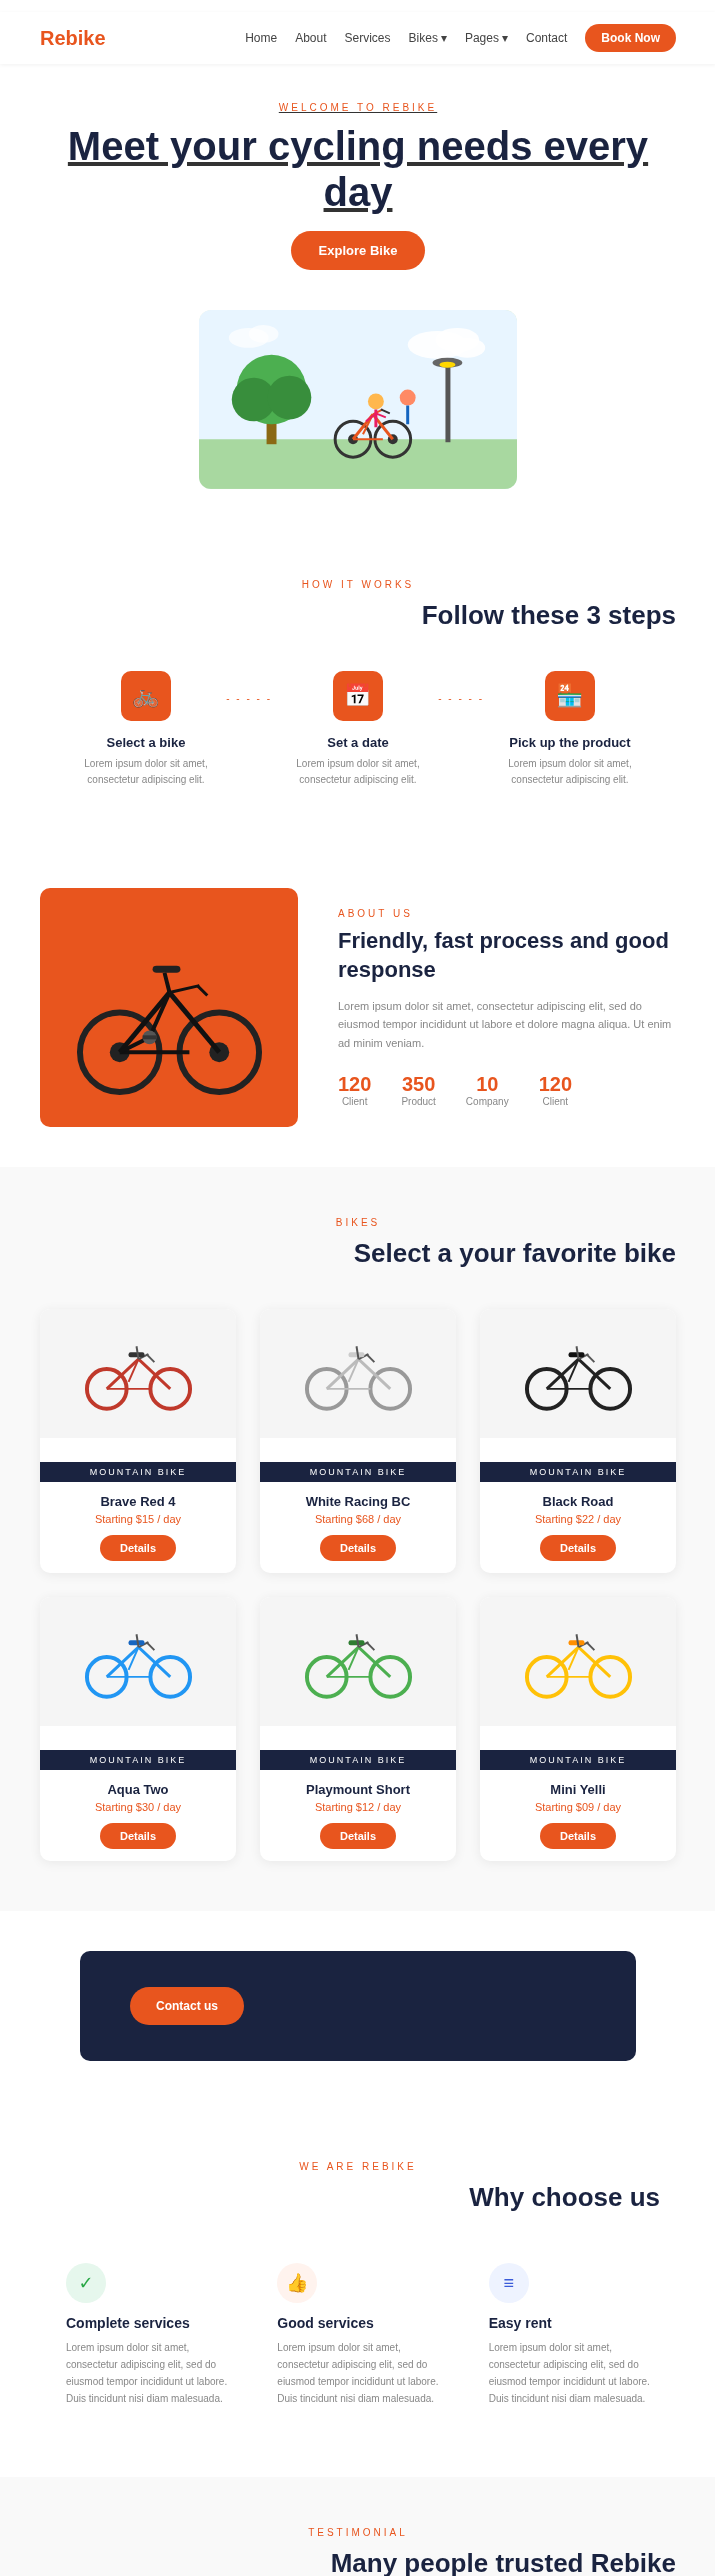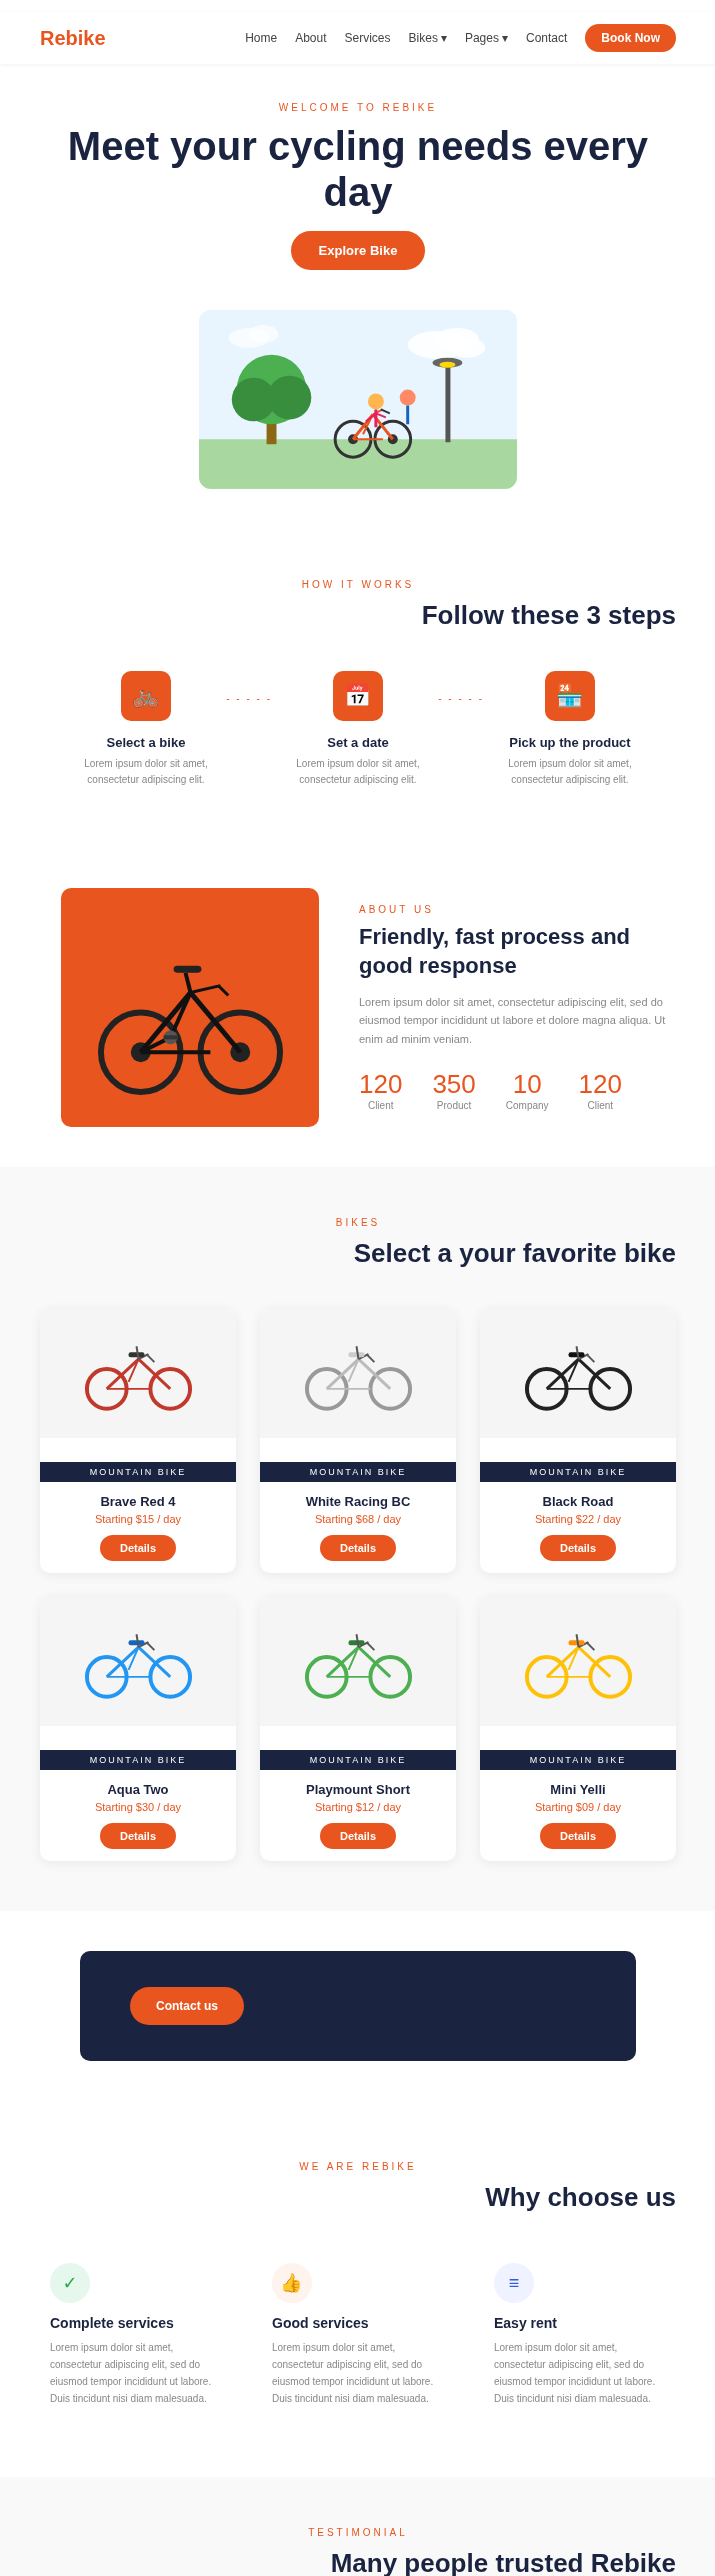--- a/index.html
+++ b/index.html
@@ -15,21 +15,21 @@
     .navbar-links { display: flex; gap: 18px; align-items: center; }
     .navbar-links a { font-size: 12px; color: #444; text-decoration: none; }
     .nav-dropdown { display: flex; align-items: center; gap: 3px; cursor: pointer; font-size: 12px; color: #444; }
     .btn-book-now {
       background: #e8551e; color: #fff; border: none; border-radius: 20px;
       padding: 7px 16px; font-size: 12px; cursor: pointer; font-weight: 600;
     }
 
     
     .hero {
-      text-align: center; padding: 50px 40px 20px;
+      text-align: center; padding: 50px 40px 20px; text-decoration: underline;
     }
     .hero-title { font-size: 40px; font-weight: 800; color: #1a2340; line-height: 1.15; margin-bottom: 16px; }
     .btn-explore {
       background: #e8551e; color: #fff; border: none; border-radius: 25px;
       padding: 12px 28px; font-size: 13px; cursor: pointer; font-weight: 600;
     }
     .hero-image-container {
       margin: 30px auto 0; width: 318px; height: 199px;
       display: flex; align-items: center; justify-content: center;
     }
@@ -57,35 +57,34 @@
       margin: 0 auto 14px; display: flex; align-items: center; justify-content: center;
       font-size: 22px; color: #fff;
     }
     .step-name { font-size: 13px; font-weight: 700; color: #1a2340; margin-bottom: 6px; }
     .step-desc { font-size: 10px; color: #888; line-height: 1.6; }
 
     
     .about-section {
       display: flex; align-items: center; gap: 0; padding: 40px;
       background: #fff;
-      margin-left: 21px;
     }
     .about-image-block {
       width: 258px; min-width: 258px; height: 239px;
       background: #e8551e; border-radius: 10px; position: relative;
       display: flex; align-items: center; justify-content: center; margin-right: 40px;
     }
     .about-bike-svg { width: 219px; }
     .about-content { flex: 1; }
     .about-label { font-size: 10px; letter-spacing: 3px; color: #e8551e; text-transform: uppercase; margin-bottom: 8px; }
     .about-title { font-size: 22px; font-weight: 700; color: #1a2340; margin-bottom: 12px; line-height: 1.3; }
     .about-desc { font-size: 11px; color: #888; line-height: 1.7; margin-bottom: 20px; }
     .stats-row { display: flex; gap: 30px; }
     .stat-item { text-align: center; }
-    .stat-number { font-size: 26px; font-weight: 400; color: #e8551e; }
+    .stat-number { font-size: 20px; font-weight: 700; color: #e8551e; }
     .stat-label { font-size: 10px; color: #888; }
 
     
     .bikes-section { padding: 50px 40px; background: #f9f9f9; }
     .bikes-grid { display: grid; grid-template-columns: repeat(3, 1fr); gap: 24px; }
     .bike-card {
       background: #fff; border-radius: 10px; overflow: hidden;
       box-shadow: 0 2px 12px rgba(0,0,0,0.07);
     }
     .bike-image-area {
@@ -110,21 +109,21 @@
       display: flex; align-items: center; justify-content: space-between;
       margin: 0 40px; border-radius: 10px;
     }
     .rent-banner-text { font-size: 20px; font-weight: 700; line-height: 1.35; max-width: 318px; }
     .btn-contact-us {
       background: #e8551e; color: #fff; border: none; border-radius: 25px;
       padding: 12px 26px; font-size: 12px; cursor: pointer; font-weight: 600; white-space: nowrap;
     }
 
     
-    .why-section { padding: 60px 40px; }
+    .why-section { padding: 60px 56px; }
     .why-grid { display: grid; grid-template-columns: repeat(3, 1fr); gap: 30px; margin-top: 10px; }
     .why-card { padding: 10px; }
     .why-icon {
       width: 40px; height: 40px; border-radius: 50%; display: flex; align-items: center;
       justify-content: center; font-size: 18px; margin-bottom: 12px;
     }
     .why-icon.green { background: #e6f7ed; color: #28a745; }
     .why-icon.orange { background: #fff3ee; color: #e8551e; }
     .why-icon.blue { background: #eef3ff; color: #3a5bd9; }
     .why-title { font-size: 14px; font-weight: 700; color: #1a2340; margin-bottom: 8px; }

